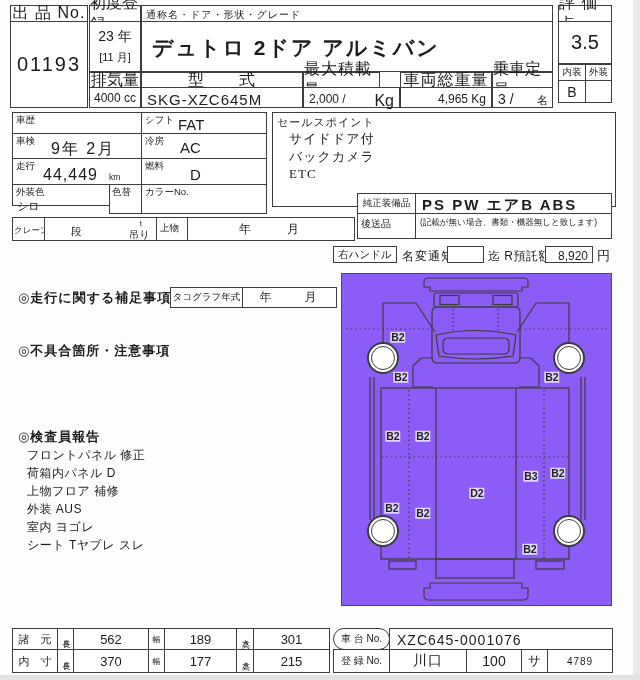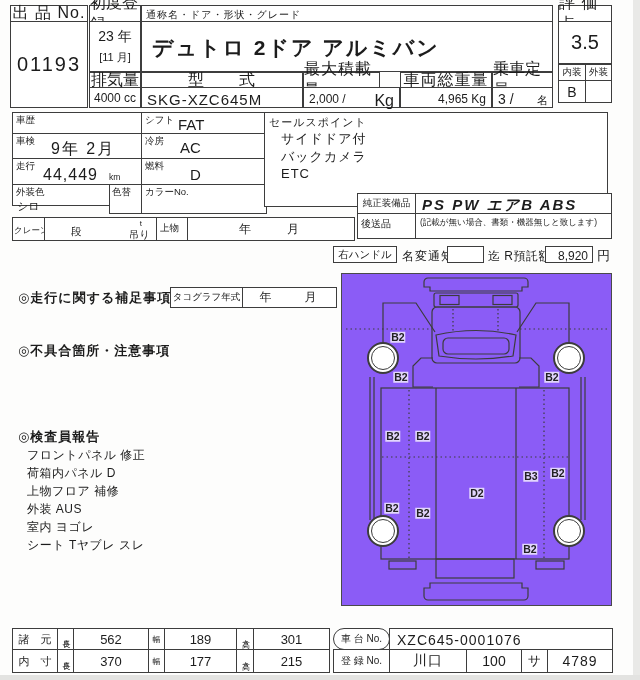--- a/index.html
+++ b/index.html
@@ -122,29 +122,29 @@
   <div class="cell" style="left:44px;top:217px;width:113px;height:24px;">
     <span class="nb" style="left:26px;top:7px;font-size:10.5px;">段</span>
     <span class="nb" style="right:14px;top:1px;font-size:8px;">t</span>
     <span class="nb" style="right:6px;top:10px;font-size:10.5px;">吊り</span>
   </div>
   <div class="cell" style="left:156px;top:217px;width:32px;height:24px;">
     <span class="lab-tl" style="top:4px;">上物</span>
   </div>
   <div class="cell ctr" style="left:187px;top:217px;width:168px;height:24px;font-size:12px;letter-spacing:4px;">年　　月</div>
 
-  <div class="cell" style="left:264px;top:112px;width:344px;height:95px;">
+  <div class="cell" style="left:272px;top:112px;width:344px;height:95px;font-family:Liberation Serif, serif;">
     <span class="nb" style="left:4px;top:2px;font-size:11px;letter-spacing:1px;">セールスポイント</span>
     <span class="nb" style="left:16px;top:17px;font-size:13px;letter-spacing:1px;">サイドドア付</span>
     <span class="nb" style="left:16px;top:35px;font-size:13px;letter-spacing:1px;">バックカメラ</span>
     <span class="nb" style="left:16px;top:53px;font-size:13px;letter-spacing:1px;">ETC</span>
   </div>
 
   <div class="cell ctr" style="left:357px;top:193px;width:59px;height:21px;font-size:9.5px;">純正装備品</div>
-  <div class="cell" style="left:415px;top:193px;width:197px;height:21px;font-style:italic;">
+  <div class="cell" style="left:415px;top:193px;width:197px;height:21px;">
     <span class="nb v15" style="left:6px;top:2px;letter-spacing:2px;font-weight:600;">PS PW エアB ABS</span>
   </div>
   <div class="cell" style="left:357px;top:213px;width:59px;height:26px;">
     <span class="lab-tl" style="top:3px;font-size:10px;">後送品</span>
   </div>
   <div class="cell" style="left:415px;top:213px;width:197px;height:26px;">
     <span class="nb" style="left:4px;top:3px;font-size:8.5px;white-space:nowrap;">(記載が無い場合、書類・機器無しと致します)</span>
   </div>
 
   <div class="cell ctr" style="left:333px;top:246px;width:64px;height:17px;font-size:10.5px;">右ハンドル</div>
@@ -256,17 +256,17 @@
   <div class="cell ctr" style="left:253px;top:649px;width:77px;height:24px;font-size:13px;">215</div>
 
   <div class="cell ctr" style="left:333px;top:628px;width:57px;height:22px;font-size:10px;border-radius:11px;">車 台 No.</div>
   <div class="cell" style="left:389px;top:628px;width:224px;height:22px;">
     <span class="nb" style="left:7px;top:3px;font-size:14px;letter-spacing:1px;">XZC645-0001076</span>
   </div>
   <div class="cell ctr" style="left:333px;top:649px;width:57px;height:24px;font-size:10px;">登 録 No.</div>
   <div class="cell ctr" style="left:389px;top:649px;width:78px;height:24px;font-size:14px;letter-spacing:1px;">川口</div>
   <div class="cell ctr" style="left:466px;top:649px;width:56px;height:24px;font-size:14px;">100</div>
   <div class="cell ctr" style="left:521px;top:649px;width:27px;height:24px;font-size:13px;">サ</div>
-  <div class="cell ctr" style="left:547px;top:649px;width:66px;height:24px;font-size:14px;letter-spacing:1px;">4789</div>
+  <div class="cell ctr" style="left:547px;top:649px;width:66px;height:24px;font-size:10px;letter-spacing:1px;">4789</div>
 
   <div class="edge-r"></div>
   <div class="edge-b"></div>
 </div>
 
 </body></html>

